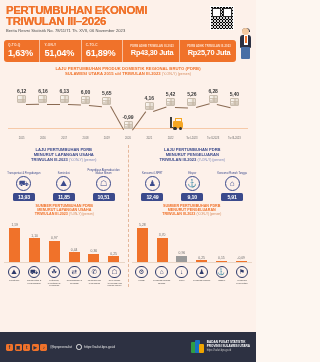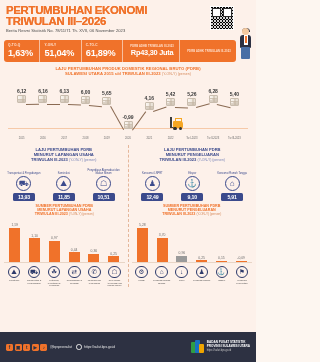--- a/index.html
+++ b/index.html
@@ -261,20 +261,21 @@
     <div class="stat">
       <span class="stat-label">C-TO-C</span>
       <span class="stat-value">61,89%</span>
     </div>
     <div class="stat wide">
       <span class="stat-label">PDRB ADHB TRIWULAN III-2023</span>
       <span class="stat-value">Rp43,30 Juta</span>
     </div>
     <div class="stat wide">
       <span class="stat-label">PDRB ADHK TRIWULAN III-2023</span>
+      <span class="stat-value">Rp25,70 Juta</span>
     </div>
   </div>
 
   <div class="chart-wrap">
     <div class="chart-title">
       <div>LAJU PERTUMBUHAN PRODUK DOMESTIK REGIONAL BRUTO (PDRB)</div>
       <div>
         <span>SULAWESI UTARA 2015 s/d TRIWULAN III-2023</span>
         <span class="sub">(Y-ON-Y) (persen)</span>
       </div>

